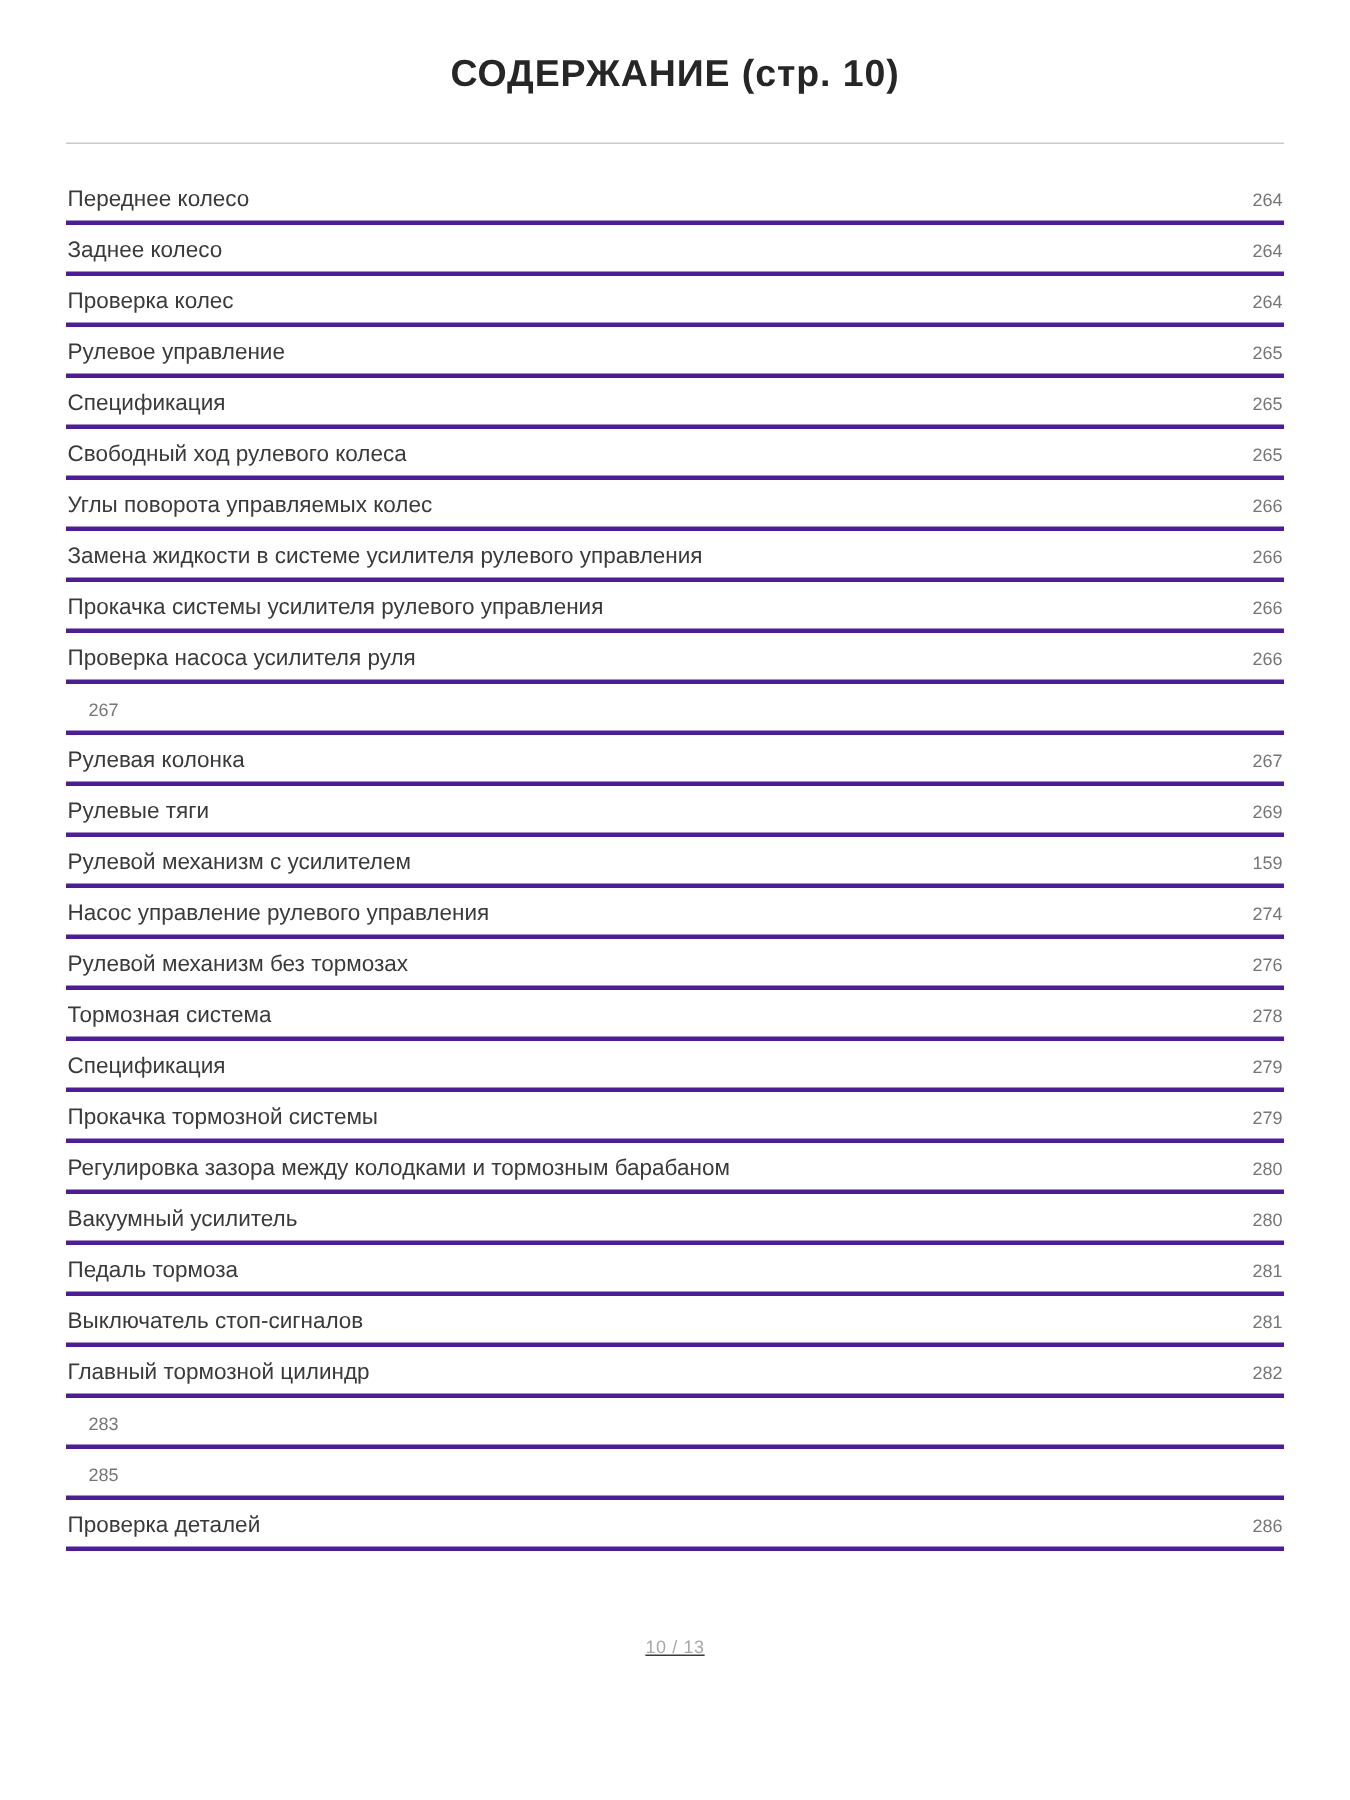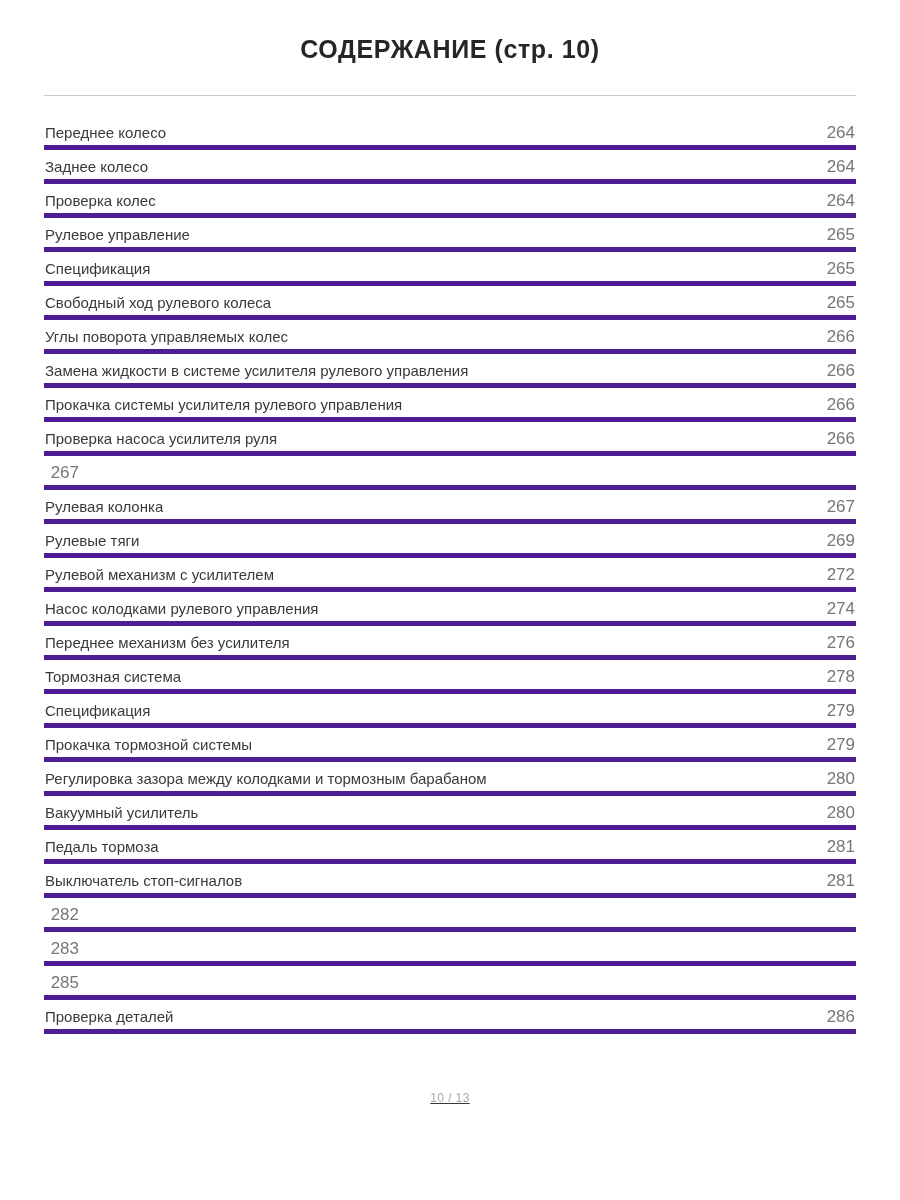--- a/index.html
+++ b/index.html
@@ -60,36 +60,36 @@
     padding: 0;
     width: 100%;
   }
   .toc-row {
     display: flex;
     align-items: baseline;
     justify-content: space-between;
     gap: 16px;
     height: 34px;
     box-sizing: border-box;
-    border-bottom: 5px solid #4c1d95;
+    border-bottom: 3px solid #4c1d95;
     padding: 0 1px;
   }
   .toc-row:first-child {
     margin-top: 20px;
   }
   .toc-entry-title {
     font-size: 15px;
     line-height: 34px;
     color: #3a3a3a;
     white-space: nowrap;
     overflow: hidden;
     text-overflow: ellipsis;
   }
   .toc-entry-page {
-    font-size: 17px;
+    font-size: 12px;
     line-height: 34px;
     color: #767676;
     flex: 0 0 auto;
     text-align: right;
     min-width: 34px;
   }
 
   
   .doc-footer {
     flex: 0 0 auto;
@@ -163,28 +163,28 @@
         <li class="toc-row">
           <span class="toc-entry-title">Рулевая колонка</span>
           <span class="toc-entry-page">267</span>
         </li>
         <li class="toc-row">
           <span class="toc-entry-title">Рулевые тяги</span>
           <span class="toc-entry-page">269</span>
         </li>
         <li class="toc-row">
           <span class="toc-entry-title">Рулевой механизм с усилителем</span>
-          <span class="toc-entry-page">272</span>
-        </li>
-        <li class="toc-row">
-          <span class="toc-entry-title">Насос колодками рулевого управления</span>
+          <span class="toc-entry-page">159</span>
+        </li>
+        <li class="toc-row">
+          <span class="toc-entry-title">Насос управление рулевого управления</span>
           <span class="toc-entry-page">274</span>
         </li>
         <li class="toc-row">
-          <span class="toc-entry-title">Переднее механизм без усилителя</span>
+          <span class="toc-entry-title">Рулевой механизм без тормозах</span>
           <span class="toc-entry-page">276</span>
         </li>
         <li class="toc-row">
           <span class="toc-entry-title">Тормозная система</span>
           <span class="toc-entry-page">278</span>
         </li>
         <li class="toc-row">
           <span class="toc-entry-title">Спецификация</span>
           <span class="toc-entry-page">279</span>
         </li>
@@ -202,20 +202,21 @@
         </li>
         <li class="toc-row">
           <span class="toc-entry-title">Педаль тормоза</span>
           <span class="toc-entry-page">281</span>
         </li>
         <li class="toc-row">
           <span class="toc-entry-title">Выключатель стоп-сигналов</span>
           <span class="toc-entry-page">281</span>
         </li>
         <li class="toc-row">
+          <span class="toc-entry-title">Главный тормозной цилиндр</span>
           <span class="toc-entry-page">282</span>
         </li>
         <li class="toc-row">
           <span class="toc-entry-page">283</span>
         </li>
         <li class="toc-row">
           <span class="toc-entry-page">285</span>
         </li>
         <li class="toc-row">
           <span class="toc-entry-title">Проверка деталей</span>

